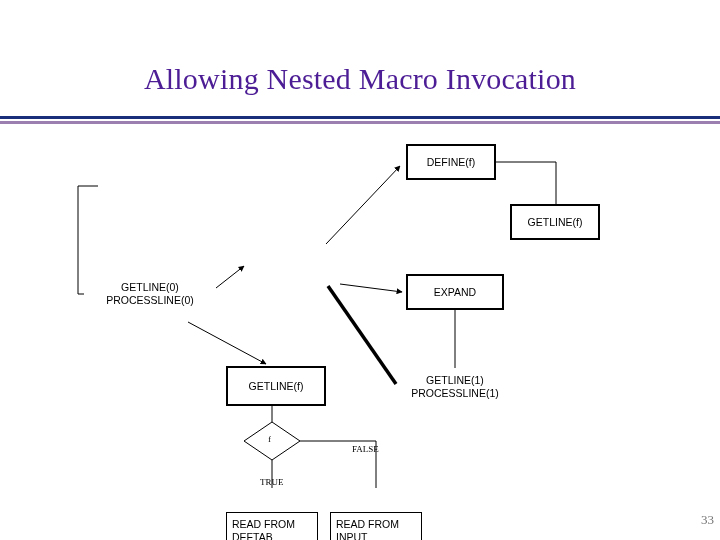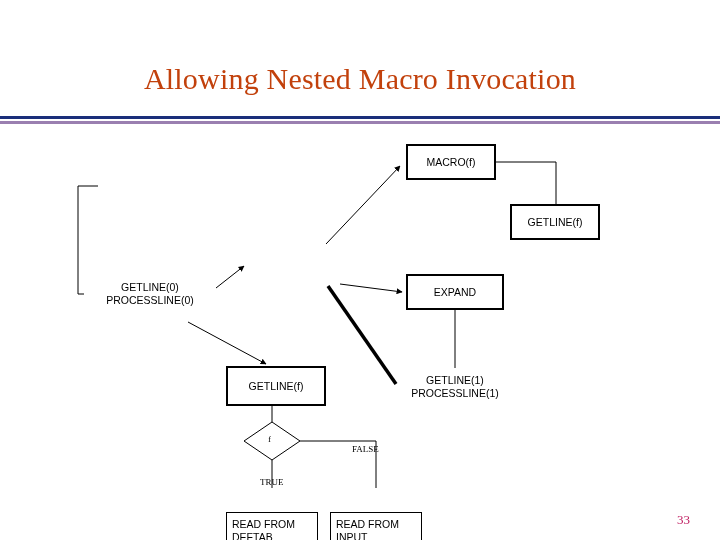--- a/index.html
+++ b/index.html
@@ -16,21 +16,21 @@
   }
   
   #slide-title {
     position: absolute;
     left: 0;
     top: 62px;
     width: 720px;
     text-align: center;
     font-family: "Liberation Serif", serif;
     font-size: 30px;
-    color: #c2410c;
+    color: #4c1d95;
     letter-spacing: 0.2px;
   }
   
   #title-rule {
     position: absolute;
     left: 0;
     top: 116px;
     width: 720px;
     height: 10px;
   }
@@ -89,24 +89,24 @@
   }
   .label-text {
     position: absolute;
     font-family: "Liberation Serif", serif;
     font-size: 9px;
     color: #000000;
   }
   
   #page-number {
     position: absolute;
-    right: 30px;
+    right: 6px;
     bottom: 12px;
     font-size: 13px;
-    color: #be185d;
+    color: #737373;
     font-family: "Liberation Serif", serif;
   }
 </style>
 </head>
 <body>
 
 <div id="slide-title">Allowing Nested Macro Invocation</div>
 
 <div id="title-rule">
   <div class="bar1"></div>
@@ -142,21 +142,21 @@
     <path d="M 272 280 L 272 296" stroke="#000" stroke-width="1" fill="none"></path>
 
     <polygon points="272,296 300,315 272,334 244,315" fill="#ffffff" stroke="#000" stroke-width="1"></polygon>
 
     <path d="M 272 334 L 272 362" stroke="#000" stroke-width="1" fill="none"></path>
 
     <path d="M 300 315 L 376 315 L 376 362" stroke="#000" stroke-width="1" fill="none"></path>
   </svg>
 
 
-  <div class="node" style="left:406px; top:18px; width:90px; height:36px;">MACRO(f)</div>
+  <div class="node" style="left:406px; top:18px; width:90px; height:36px;">DEFINE(f)</div>
 
   <div class="node" style="left:510px; top:78px; width:90px; height:36px;">GETLINE(f)</div>
 
   <div class="node plain" style="left:84px; top:148px; width:132px; height:40px;">GETLINE(0)
 PROCESSLINE(0)</div>
 
 
   <div class="node" style="left:406px; top:148px; width:98px; height:36px;">EXPAND</div>
 
   <div class="node" style="left:226px; top:240px; width:100px; height:40px;">GETLINE(f)</div>

